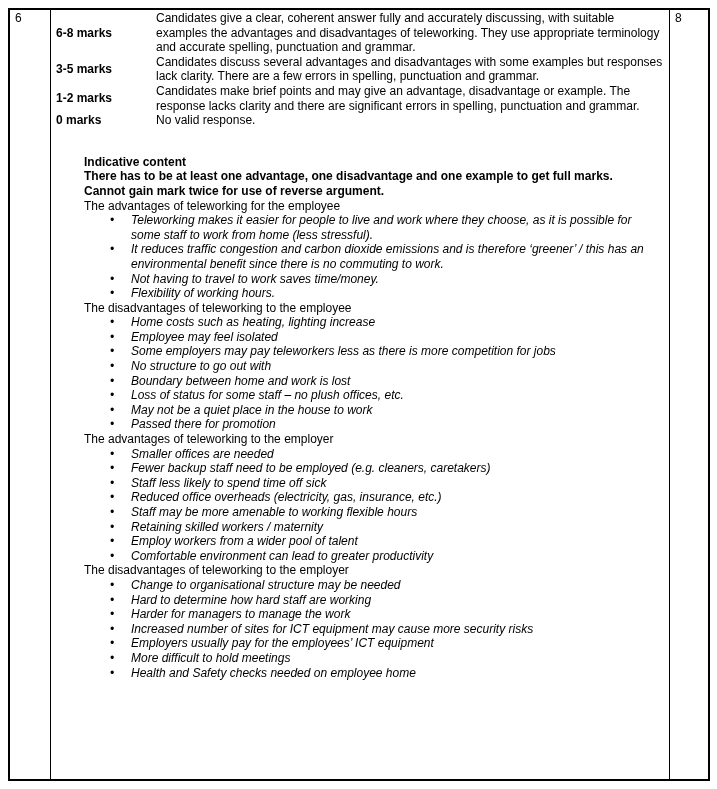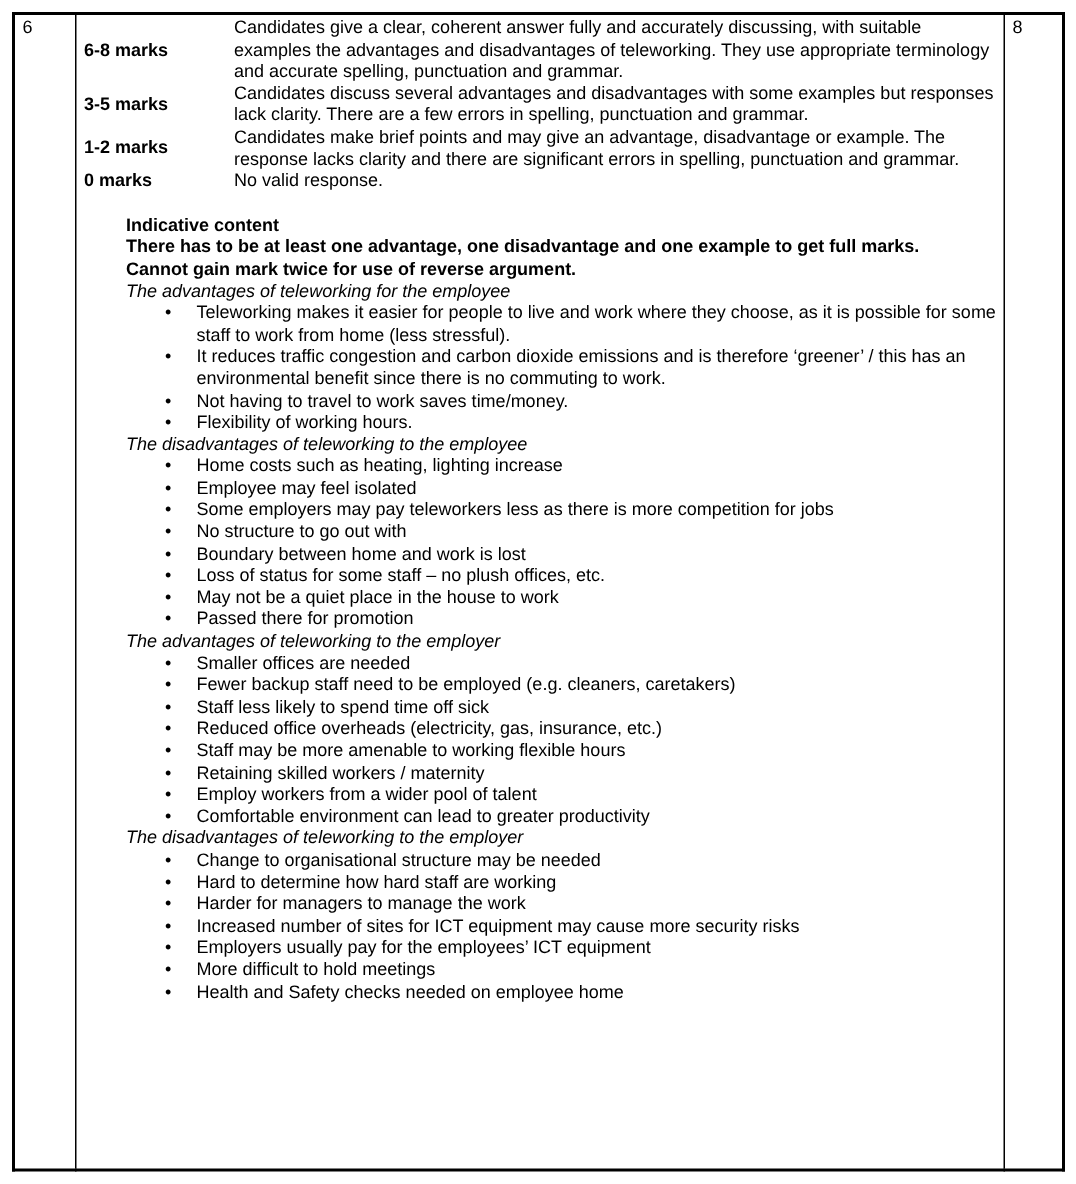--- a/index.html
+++ b/index.html
@@ -33,27 +33,27 @@
   td.qnum  { width: 30px; padding-left: 6px; }
   td.total { width: 28px; padding-left: 7px; }
   td.content { padding-left: 6px; padding-right: 6px; }
 
   .band { display: flex; align-items: center; }
   .band .lbl  { flex: 0 0 100px; font-weight: bold; }
   .band .desc { flex: 1; }
 
   .spacer { height: 15px; }
 
-  .indicative { margin-left: 28px; }
+  .indicative { margin-left: 28px; margin-top: 12px; }
   p { margin: 0; }
   .bold { font-weight: bold; }
-  .sect { font-style: italic; }
+  .sect { }
 
   ul.bullets { margin: 0; padding: 0; list-style: none; }
-  ul.bullets li { position: relative; padding-left: 47px; }
+  ul.bullets li { position: relative; padding-left: 47px; font-style: italic; }
   ul.bullets li::before {
     content: "\2022";
     position: absolute;
     left: 26px;
     top: 0;
   }
 </style>
 </head>
 <body>
 

